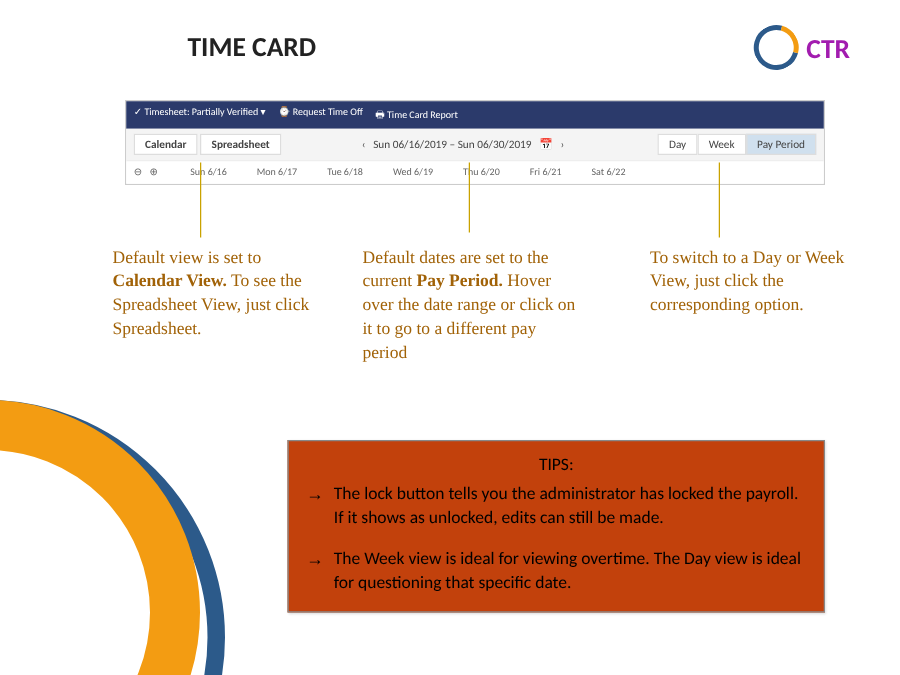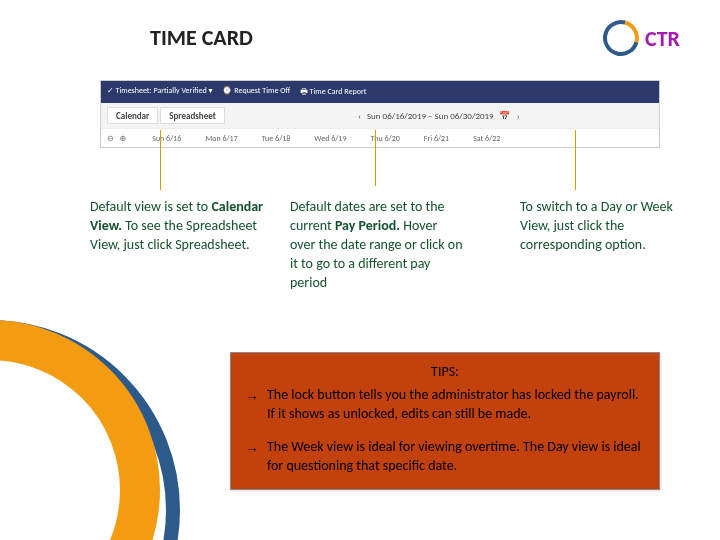--- a/index.html
+++ b/index.html
@@ -103,22 +103,23 @@
   .tb-row3 span:first-child { letter-spacing: 2px; }
   
   .conn { position: absolute; width: 1px; background: #c9a200; top: 130px; height: 60px; }
   .c1 { left: 160px; }
   .c2 { left: 375px; height: 56px; }
   .c3 { left: 575px; }
   .para {
     position: absolute;
     font-size: 14px;
     line-height: 1.35;
-    color: #14532d;
+    color: #a16207;
     width: 175px;
+    font-family: Liberation Serif, serif;
   }
   .p1 { left: 90px; top: 198px; }
   .p2 { left: 290px; top: 198px; }
   .p3 { left: 500px; top: 198px; width: 170px; margin-left: 20px; }
   .bold { font-weight: 700; }
   .tips-box {
     position: absolute;
     left: 230px;
     top: 352px;
     width: 430px;
@@ -160,20 +161,25 @@
       <div class="tb-tab">Spreadsheet</div>
     </div>
     <div class="tb-spacer"></div>
     <div class="tb-date">
       <span>‹</span>
       <span>Sun 06/16/2019 – Sun 06/30/2019</span>
       <span>📅</span>
       <span>›</span>
     </div>
     <div class="tb-spacer"></div>
+    <div class="tb-views">
+      <div class="tb-view">Day</div>
+      <div class="tb-view">Week</div>
+      <div class="tb-view sel">Pay Period</div>
+    </div>
   </div>
   <div class="tb-row3">
     <span>⊖  ⊕</span>
     <span>Sun 6/16</span>
     <span>Mon 6/17</span>
     <span>Tue 6/18</span>
     <span>Wed 6/19</span>
     <span>Thu 6/20</span>
     <span>Fri 6/21</span>
     <span>Sat 6/22</span>

